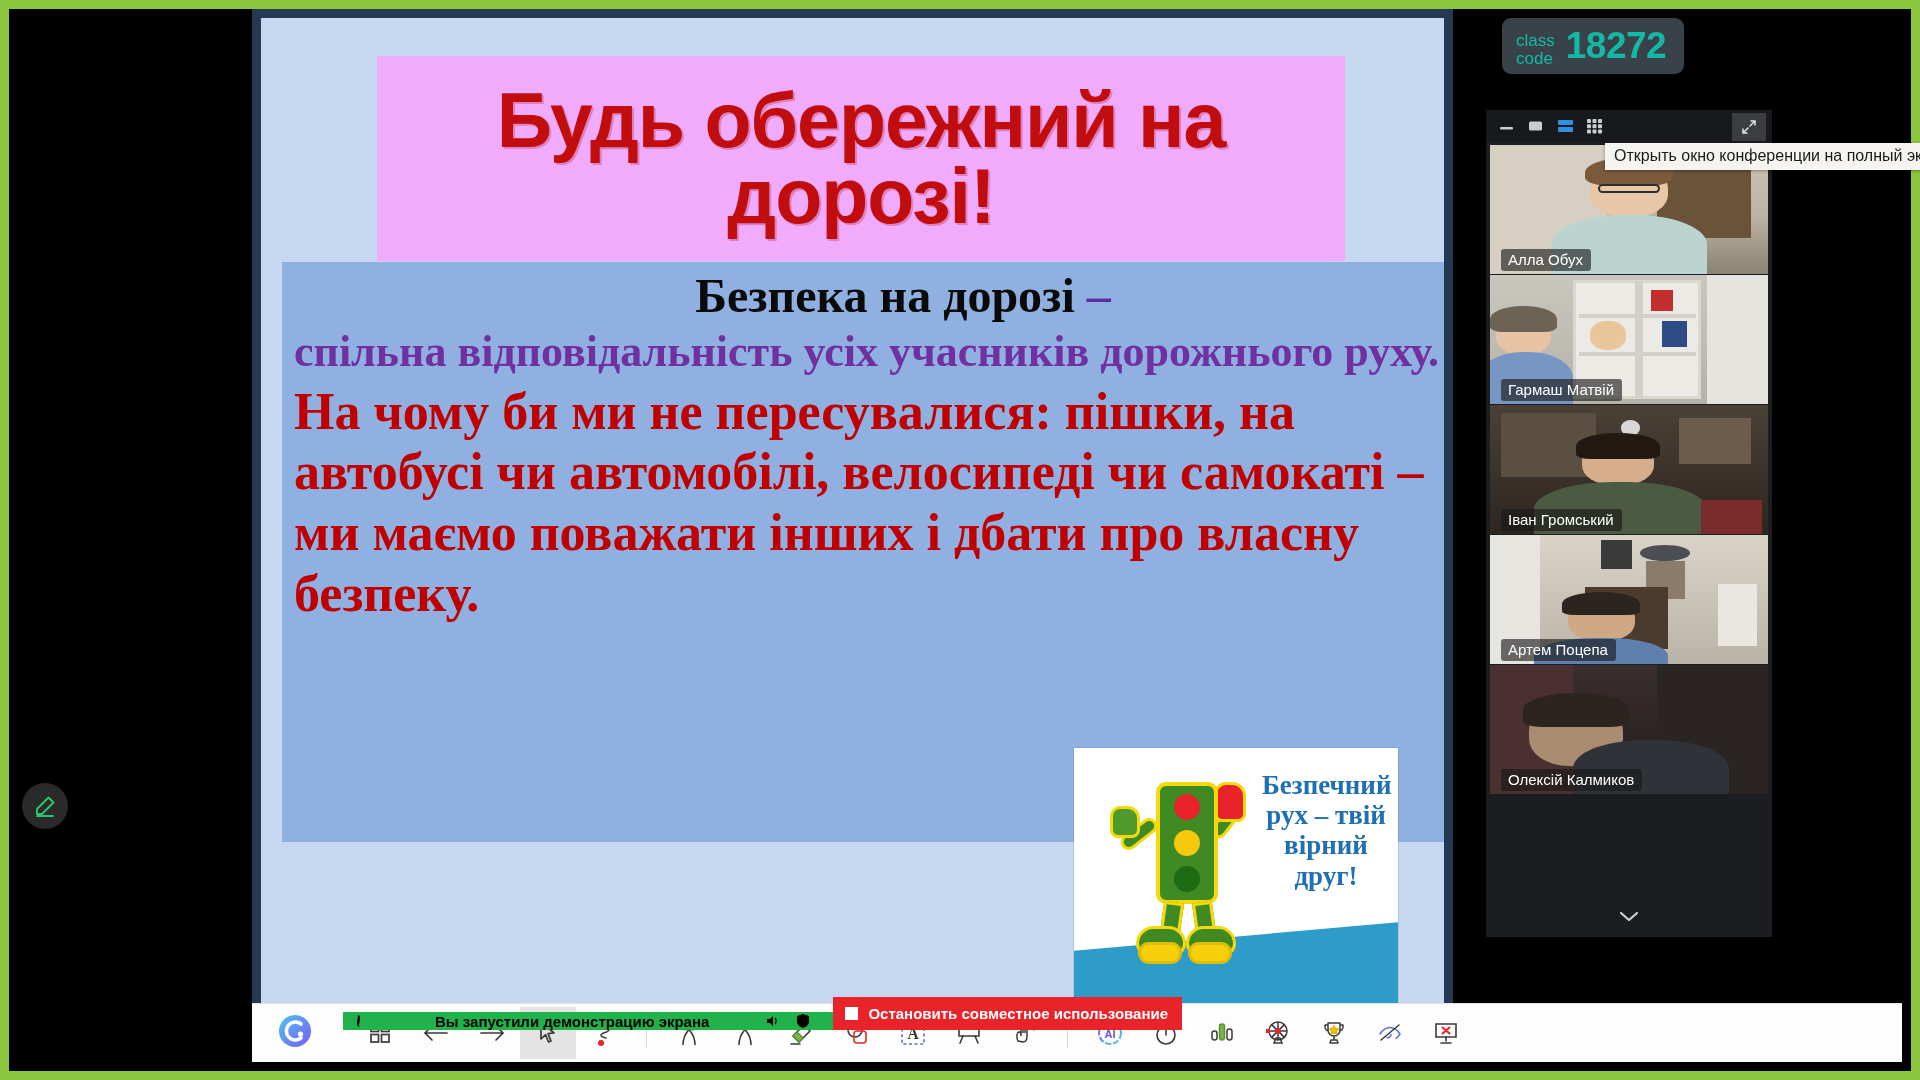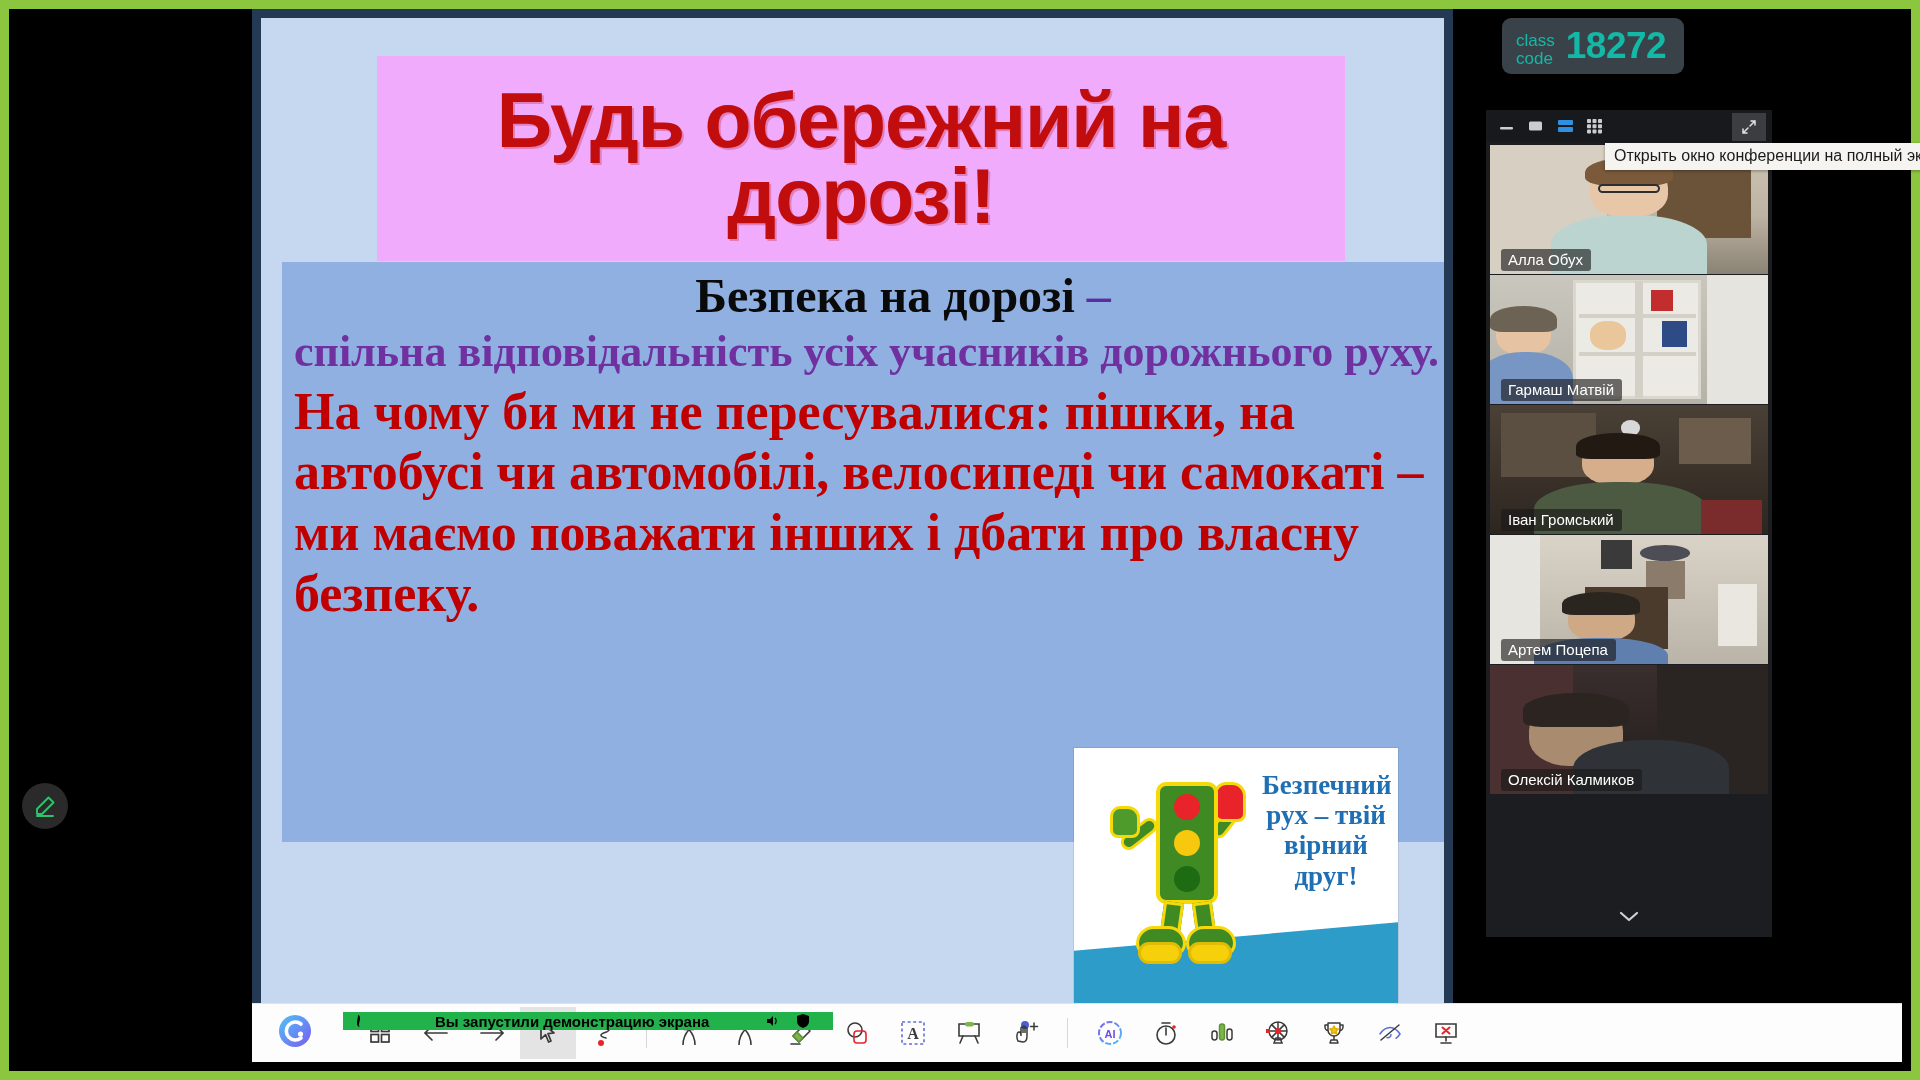--- a/index.html
+++ b/index.html
@@ -306,20 +306,24 @@
             <path d="M2 6h3l3-3v10l-3-3H2z" fill="#000"></path>
             <path d="M10 5c1.4 1.6 1.4 4.4 0 6" stroke="#000" stroke-width="1.3" fill="none"></path>
           </svg>
       </span>
       <span class="tiny-ico">
         <svg viewBox="0 0 16 16" width="16" height="16">
             <path d="M8 1l6 2v5c0 4-3 6-6 7-3-1-6-3-6-7V3z" fill="#000"></path>
           </svg>
       </span>
     </div>
+    <div id="share-stop">
+      <span class="sq"></span>
+      <span>Остановить совместное использование</span>
+    </div>
   </div>
 
   <div id="toolbar">
 
     <span id="brand-logo">
       <svg width="34" height="34" viewBox="0 0 34 34">
         <defs>
             <linearGradient id="g1" x1="0" y1="0" x2="1" y2="1">
           <stop offset="0" stop-color="#4fc3f7"></stop>
               <stop offset="1" stop-color="#7a5cf0"></stop>

